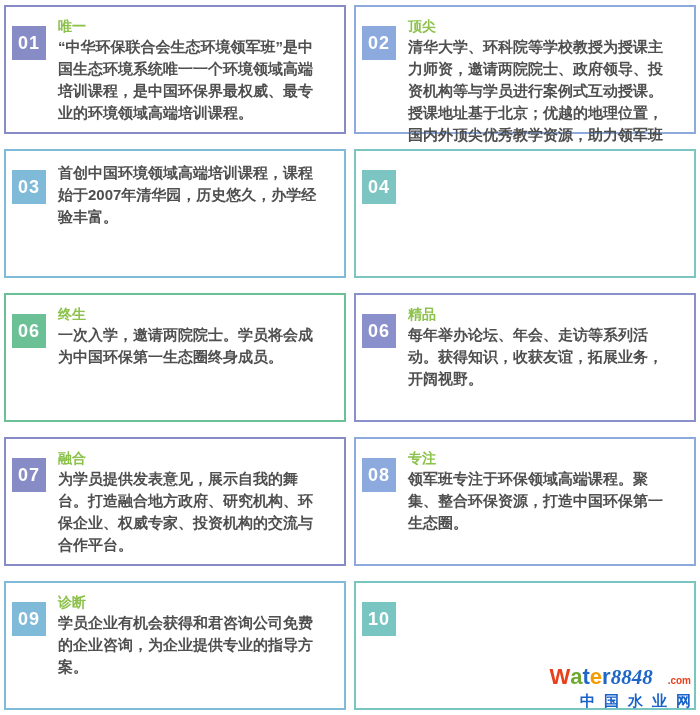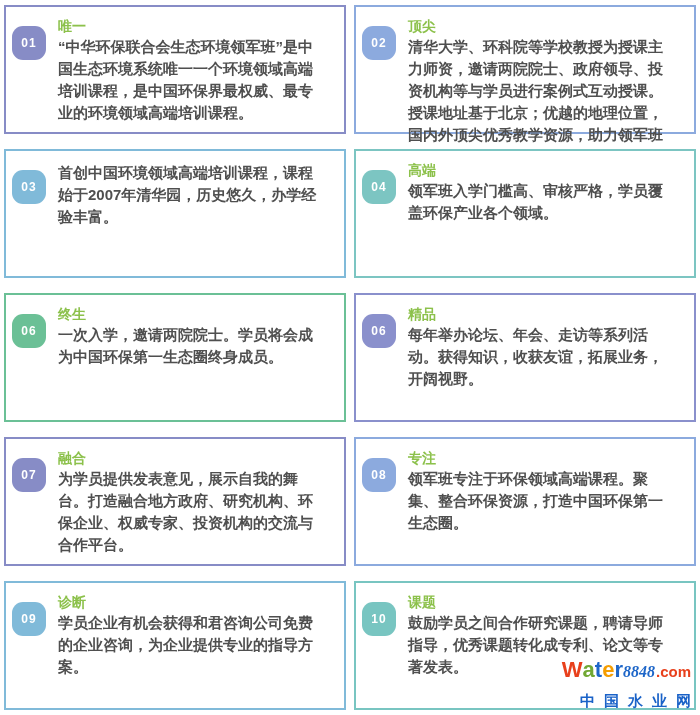--- a/index.html
+++ b/index.html
@@ -22,27 +22,26 @@
     position: relative;
     background: #ffffff;
     border: 2px solid var(--c, #8589c5);
   }
   .badge {
     position: absolute;
     left: 6px; top: 19px;
     width: 34px; height: 34px;
     background: var(--c, #8589c5);
     color: #ffffff;
-    font-size: 12px;
+    font-size: 18px;
     font-weight: bold;
     display: flex;
     align-items: center;
     justify-content: center;
     letter-spacing: 1px;
-    border-radius: 11px;
   }
   .content {
     margin-left: 52px;
     padding: 11px 22px 0 0;
   }
   .title {
     color: #8cc14b;
     font-size: 14px;
     font-weight: bold;
     line-height: 16px;
@@ -67,29 +66,29 @@
     align-items: baseline;
     justify-content: flex-end;
     font-weight: bold;
     font-size: 22px;
     letter-spacing: 0px;
   }
   .wm-suffix {
     font-family: "Liberation Serif", serif;
     font-style: italic;
     font-weight: bold;
-    font-size: 16px;
+    font-size: 21px;
   }
   .wm-dotcom {
-    font-size: 15px;
+    font-size: 10px;
     font-weight: bold;
-    margin-left: 1px;
+    margin-left: 15px;
   }
   .wm-line2 {
-    margin-top: 12px;
+    margin-top: 5px;
     font-size: 15px;
     font-weight: bold;
     letter-spacing: 9px;
     margin-right: -9px;
     white-space: nowrap;
   }
 </style>
 </head>
 <body>
 
@@ -113,24 +112,20 @@
 
     <div class="card" style="--c: #80bad9;">
       <div class="badge">03</div>
       <div class="content">
         <div class="body">首创中国环境领域高端培训课程，课程始于2007年清华园，历史悠久，办学经验丰富。</div>
       </div>
     </div>
 
     <div class="card" style="--c: #7cc5c2;">
       <div class="badge">04</div>
-      <div class="content">
-        <div class="title">高端</div>
-        <div class="body">领军班入学门槛高、审核严格，学员覆盖环保产业各个领域。</div>
-      </div>
     </div>
 
     <div class="card" style="--c: #6bc096;">
       <div class="badge">06</div>
       <div class="content">
         <div class="title">终生</div>
         <div class="body">一次入学，邀请两院院士。学员将会成为中国环保第一生态圈终身成员。</div>
       </div>
     </div>
 
@@ -161,24 +156,20 @@
     <div class="card" style="--c: #80bad9;">
       <div class="badge">09</div>
       <div class="content">
         <div class="title">诊断</div>
         <div class="body">学员企业有机会获得和君咨询公司免费的企业咨询，为企业提供专业的指导方案。</div>
       </div>
     </div>
 
     <div class="card" style="--c: #78c5c1;">
       <div class="badge">10</div>
-      <div class="content">
-        <div class="title">课题</div>
-        <div class="body">鼓励学员之间合作研究课题，聘请导师指导，优秀课题转化成专利、论文等专著发表。</div>
-      </div>
     </div>
   <div class="watermark">
     <div class="wm-line1">
       <span style="display:flex;align-items:baseline;">
           <span style="color: rgb(232, 64, 28);">W</span>
           <span style="color: rgb(113, 168, 52);">a</span>
           <span style="color: rgb(30, 102, 200);">t</span>
           <span style="color: rgb(245, 157, 0);">e</span>
           <span style="color: rgb(30, 102, 200);">r</span>
         </span>

